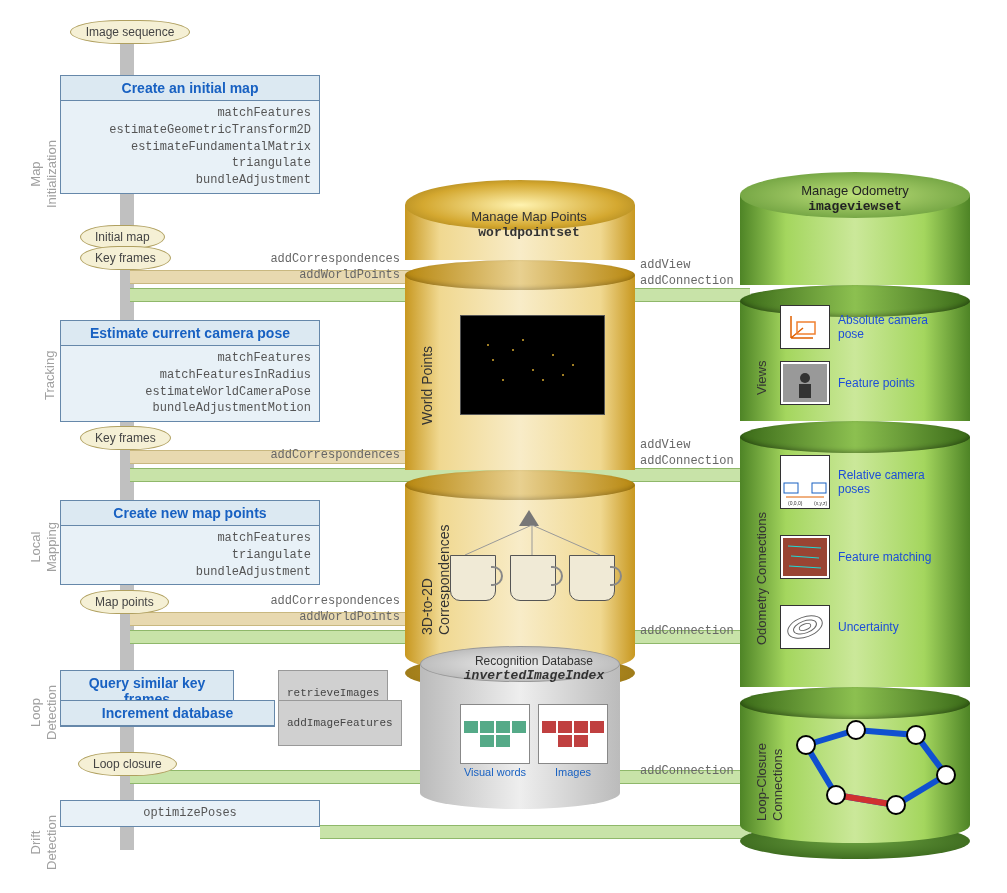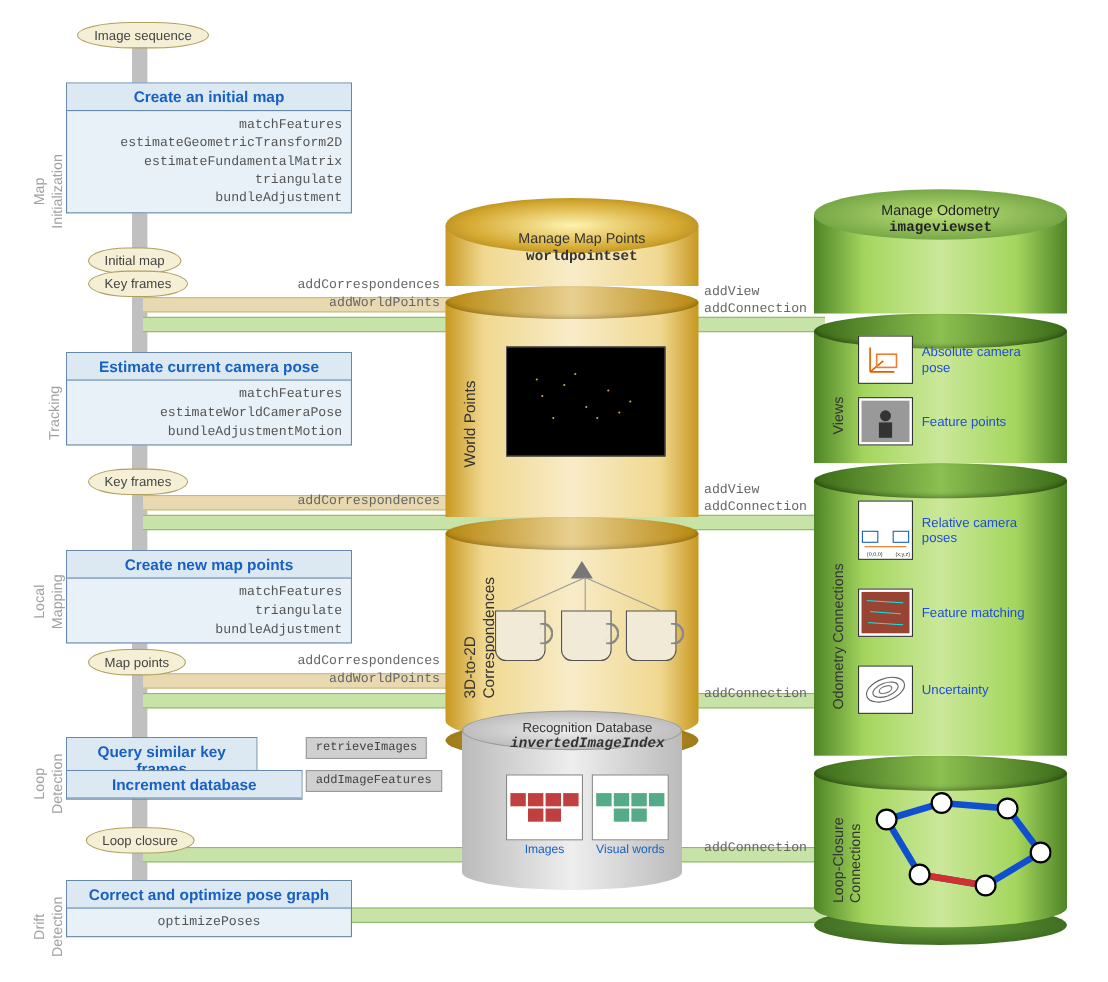--- a/index.html
+++ b/index.html
@@ -20,21 +20,21 @@
 
 .phase { position: absolute; transform: rotate(-90deg); transform-origin: left top; color: #a0a0a0; font-size: 13px; white-space: pre; text-align: center; line-height: 1.2; }
 
 
 .step { position: absolute; left: 60px; width: 260px; background: #e8f1f7; border: 1px solid #6688aa; }
 .step-header { background: #dce9f2; border-bottom: 1px solid #6688aa; text-align: center; color: #1861c2; font-weight: bold; font-size: 14px; padding: 4px; }
 .step-body { padding: 4px 8px; text-align: right; font-family: 'Courier New', monospace; font-size: 12px; color: #555; line-height: 1.4; }
 .step-row { display: block; }
 
 
-.side-call { position: absolute; background: #d0d0d0; border: 1px solid #999; font-family: 'Courier New', monospace; font-size: 11px; color: #444; padding: 3px 8px; }
+.side-call { position: absolute; background: #d0d0d0; border: 1px solid #999; font-family: 'Courier New', monospace; font-size: 11px; color: #444; padding: 16px 8px; }
 
 
 .gold-cyl { position: absolute; left: 405px; top: 205px; width: 248px; height: 470px; }
 .gold-top { width: 230px; height: 50px; background: radial-gradient(ellipse at center, #fff3b0 0%, #d4a830 60%, #8a6a10 100%); border-radius: 50%; position: absolute; top: -25px; }
 .gold-body { width: 230px; position: absolute; background: linear-gradient(90deg, #c89820 0%, #f0d890 15%, #f8ecc8 50%, #f0d890 85%, #c89820 100%); }
 .gold-seg1 { top: 0; height: 55px; }
 .gold-seg-top { top:55px; width:230px; height:30px; border-radius:50%; position:absolute; background: linear-gradient(90deg,#b88810,#e8d090,#b88810); box-shadow:0 -2px 4px rgba(0,0,0,0.2) inset;}
 .gold-seg2 { top: 70px; height: 195px; }
 .gold-seg2-bot { top:265px; width:230px; height:30px; border-radius:50%; position:absolute; background: linear-gradient(90deg,#b88810,#e8d090,#b88810); box-shadow:0 -2px 4px rgba(0,0,0,0.2) inset;}
 .gold-seg3 { top: 280px; height: 190px; border-radius: 0 0 115px 115px / 0 0 20px 20px; }
@@ -137,20 +137,21 @@
     <span class="step-row">estimateFundamentalMatrix</span>
     <span class="step-row">triangulate</span>
     <span class="step-row">bundleAdjustment</span>
   </div>
 </div>
 
 <div class="step" style="top:320px">
   <div class="step-header">Estimate current camera pose</div>
   <div class="step-body">
     <span class="step-row">matchFeatures</span>
+    <span class="step-row">matchFeaturesInRadius</span>
     <span class="step-row">estimateWorldCameraPose</span>
     <span class="step-row">bundleAdjustmentMotion</span>
   </div>
 </div>
 
 <div class="step" style="top:500px">
   <div class="step-header">Create new map points</div>
   <div class="step-body">
     <span class="step-row">matchFeatures</span>
     <span class="step-row">triangulate</span>
@@ -162,21 +163,20 @@
   <div class="step-header">Query similar key frames</div>
 </div>
 <div class="side-call" style="left:278px;top:670px">retrieveImages</div>
 
 <div class="step" style="top:700px;width:215px">
   <div class="step-header">Increment database</div>
 </div>
 <div class="side-call" style="left:278px;top:700px">addImageFeatures</div>
 
 <div class="step" style="top:800px">
-  <div class="step-header">Correct and optimize pose graph</div>
   <div class="step-body" style="text-align:center">
     <span class="step-row">optimizePoses</span>
   </div>
 </div>
 
 <div class="gold-cyl">
   <div class="gold-body gold-seg3"></div>
   <div class="gold-seg2-bot"></div>
   <div class="gold-body gold-seg2"></div>
   <div class="gold-seg-top"></div>
@@ -218,40 +218,40 @@
 </div>
 
 <div class="gray-cyl">
   <div class="gray-body"></div>
   <div class="gray-top"></div>
   <div class="gray-title">
     <span>Recognition Database</span><br><span class="gold-code">invertedImageIndex</span>
   </div>
   <div class="db-items">
     <div class="db-box">
+      <div class="db-img words">
+          <span></span>
+          <span></span>
+          <span></span>
+          <span></span>
+          <span></span>
+          <span></span>
+        </div>
+      <div class="db-cap">Visual words</div>
+    </div>
+    <div class="db-box">
       <div class="db-img">
           <span></span>
           <span></span>
           <span></span>
           <span></span>
           <span></span>
           <span></span>
         </div>
       <div class="db-cap">Images</div>
-    </div>
-    <div class="db-box">
-      <div class="db-img words">
-          <span></span>
-          <span></span>
-          <span></span>
-          <span></span>
-          <span></span>
-          <span></span>
-        </div>
-      <div class="db-cap">Visual words</div>
     </div>
   </div>
 </div>
 
 <div class="green-cyl">
   <div class="green-bot"></div>
   <div class="green-body green-seg4"></div>
   <div class="green-sep green-sep3"></div>
   <div class="green-body green-seg3"></div>
   <div class="green-sep green-sep2"></div>

